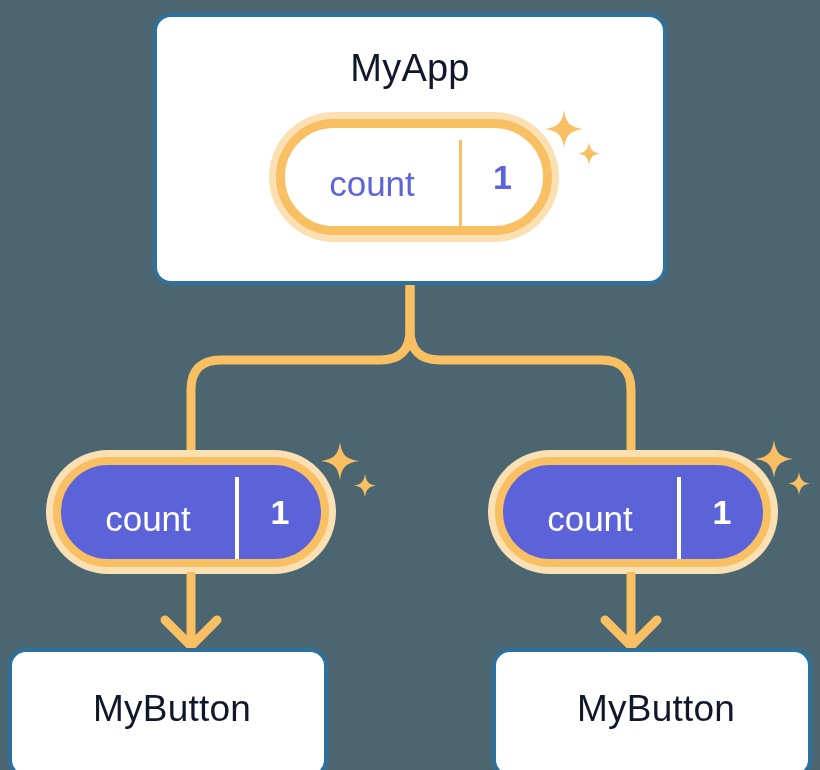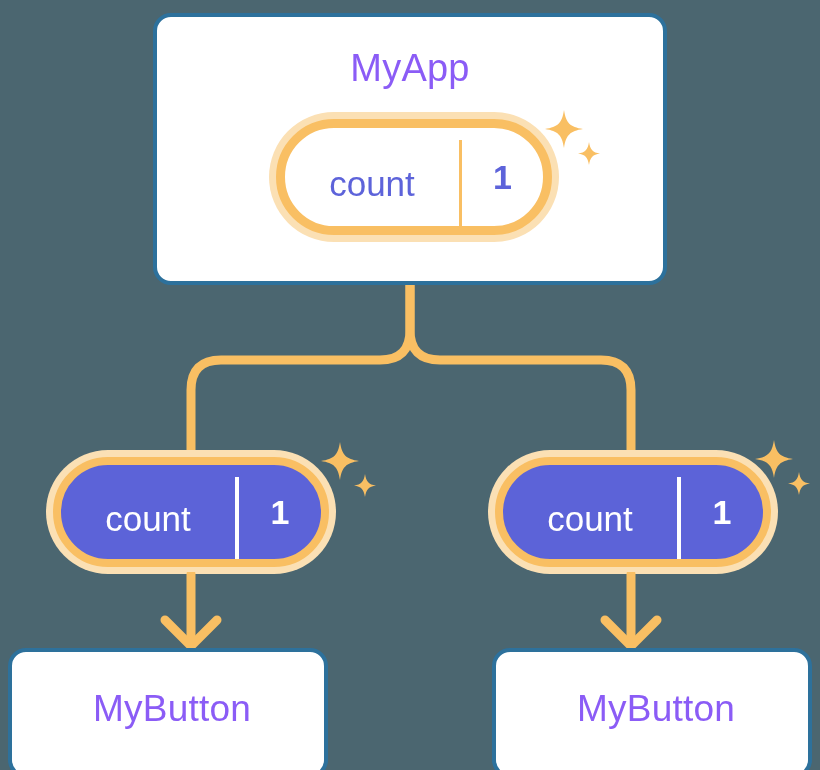--- a/index.html
+++ b/index.html
@@ -18,21 +18,21 @@
 
   
   .comp-card {
     position: absolute;
     background: #ffffff;
     border: 4px solid #2d719c;
     border-radius: 18px;
     box-sizing: border-box;
   }
   .comp-title {
-    color: #8b5cf6;
+    color: #0f172a;
     font-size: 38px;
     font-weight: 500;
     letter-spacing: 0.2px;
     text-align: center;
     line-height: 1;
     white-space: nowrap;
   }
 
   #app-card {
     left: 153px;

